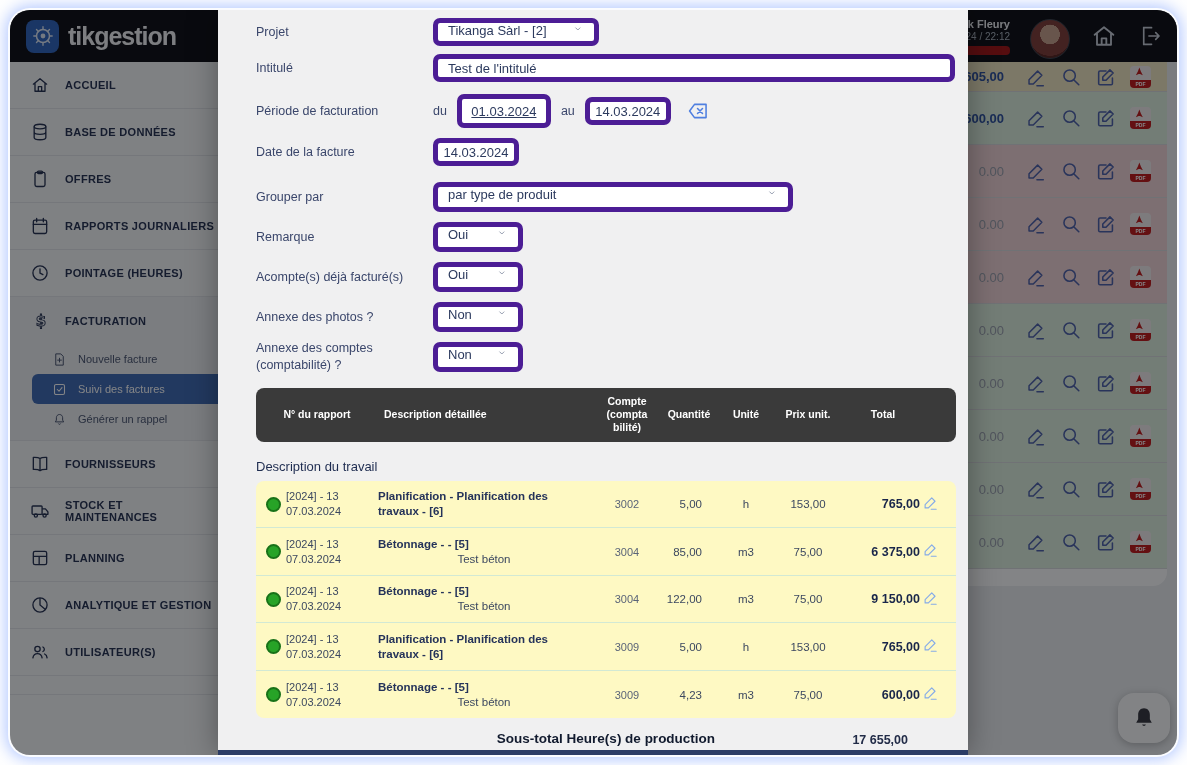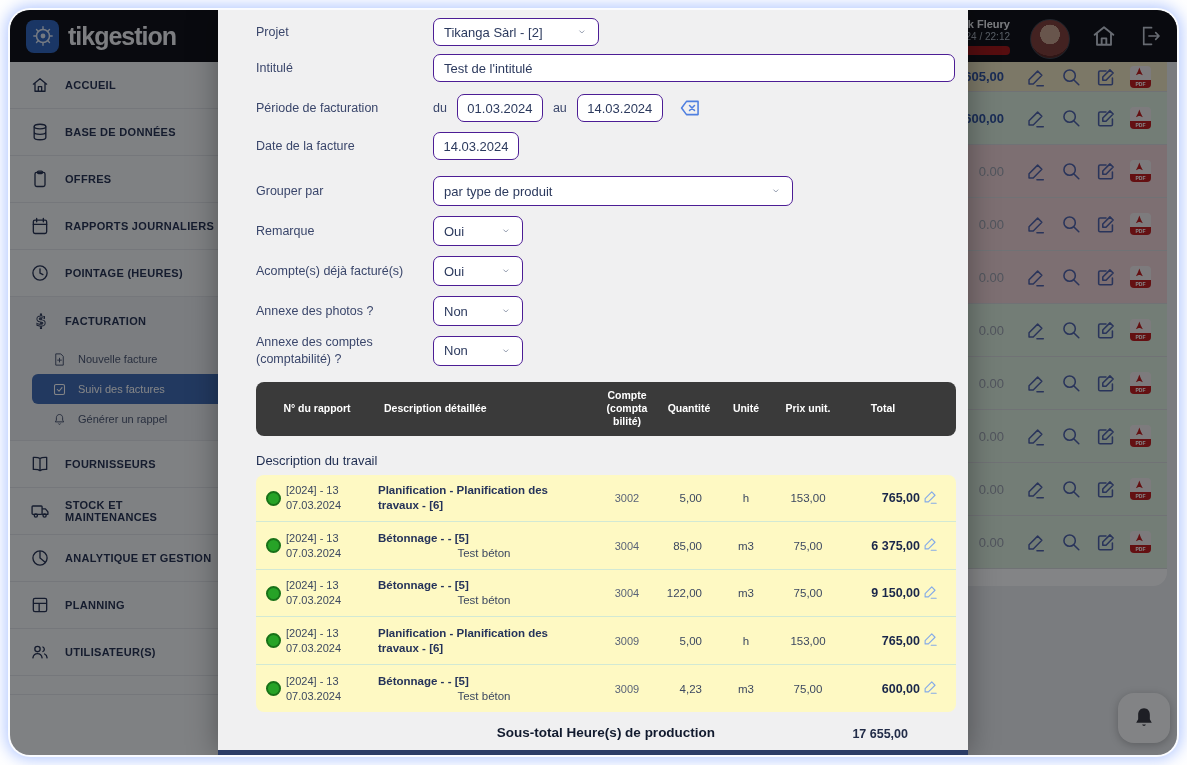--- a/index.html
+++ b/index.html
@@ -56,21 +56,21 @@
   .bell-btn { position:absolute; right:7px; bottom:12px; width:52px; height:50px; border-radius:16px; background:#fdfdfd; box-shadow:0 2px 8px rgba(0,0,0,.25); display:flex; align-items:center; justify-content:center; }
   .bell-btn svg { width:26px; height:26px; }
 
   
   .overlay { position:absolute; inset:0; background:rgba(8,9,14,.50); z-index:5; }
 
   
   .modal { position:absolute; left:208px; top:0; bottom:0; width:750px; background:#f0f0f1; z-index:10; box-shadow:0 0 28px rgba(0,0,0,.35); padding:8px 13px 0 38px; }
   .frow { display:flex; align-items:center; }
   .flabel { width:177px; font-size:12.5px; color:#3a466b; flex:none; line-height:1.35; }
-  .ctrl { background:#fff; border:1px solid #4c1d95; border-radius:7px; height:28px; display:flex; align-items:center; padding:0 10px; font-size:13px; color:#2c3a5e; }
+  .ctrl { background:#fff; border:5px solid #4c1d95; border-radius:7px; height:28px; display:flex; align-items:flex-start; padding:0 10px; font-size:13px; color:#2c3a5e; }
   .sel { justify-content:space-between; cursor:pointer; }
   .sel svg { width:12px; height:12px; color:#8a93a6; flex:none; margin-left:8px; }
   input.ctrl { width:100%; outline:none; font-family:"Liberation Sans",sans-serif; }
   .mini { font-size:12.5px; color:#3a466b; margin:0 10px; }
   .clear-btn { width:26px; height:22px; margin-left:14px; color:#4f7fe0; background:none; border:none; cursor:pointer; }
   .clear-btn svg { width:100%; height:100%; }
 
   
   .tbl-head { margin-top:14px; width:700px; height:54px; background:#3a3a3a; border-radius:8px;
               display:grid; grid-template-columns:122px 218px 62px 62px 52px 72px 78px 34px;
@@ -287,29 +287,29 @@
         <span>FOURNISSEURS</span>
       </div>
     <div class="nav-item">
         <svg viewBox="0 0 24 24">
           <use href="#i-truck"></use>
         </svg>
         <span>STOCK ET MAINTENANCES</span>
       </div>
     <div class="nav-item">
         <svg viewBox="0 0 24 24">
+          <use href="#i-layout"></use>
+        </svg>
+        <span>PLANNING</span>
+      </div>
+    <div class="nav-item">
+        <svg viewBox="0 0 24 24">
           <use href="#i-pie"></use>
         </svg>
         <span>ANALYTIQUE ET GESTION</span>
-      </div>
-    <div class="nav-item">
-        <svg viewBox="0 0 24 24">
-          <use href="#i-layout"></use>
-        </svg>
-        <span>PLANNING</span>
       </div>
     <div class="nav-item">
         <svg viewBox="0 0 24 24">
           <use href="#i-users"></use>
         </svg>
         <span>UTILISATEUR(S)</span>
       </div>
     <div class="side-divider"></div>
   </nav>
 
@@ -538,21 +538,21 @@
     </div>
 
     <div class="frow" style="margin-top:8px">
       <span class="flabel">Intitulé</span>
       <input class="ctrl" style="width: 522px;" value="Test de l'intitulé">
     </div>
 
     <div class="frow" style="margin-top:12px">
       <span class="flabel">Période de facturation</span>
       <span class="mini" style="margin-left:0">du</span>
-      <input class="ctrl" style="width: 86px; text-align: center; padding: 12px 4px;" value="01.03.2024">
+      <input class="ctrl" style="width: 94px; text-align: center; padding: 12px 4px; text-decoration: underline;" value="01.03.2024">
       <span class="mini">au</span>
       <input class="ctrl" style="width: 86px; text-align: center; padding: 0px 4px;" value="14.03.2024">
       <button class="clear-btn"><svg viewBox="0 0 24 24">
             <use href="#i-backspace"></use>
           </svg></button>
     </div>
 
     <div class="frow" style="margin-top:10px">
       <span class="flabel">Date de la facture</span>
       <input class="ctrl" style="width: 86px; text-align: center; padding: 0px 4px;" value="14.03.2024">

